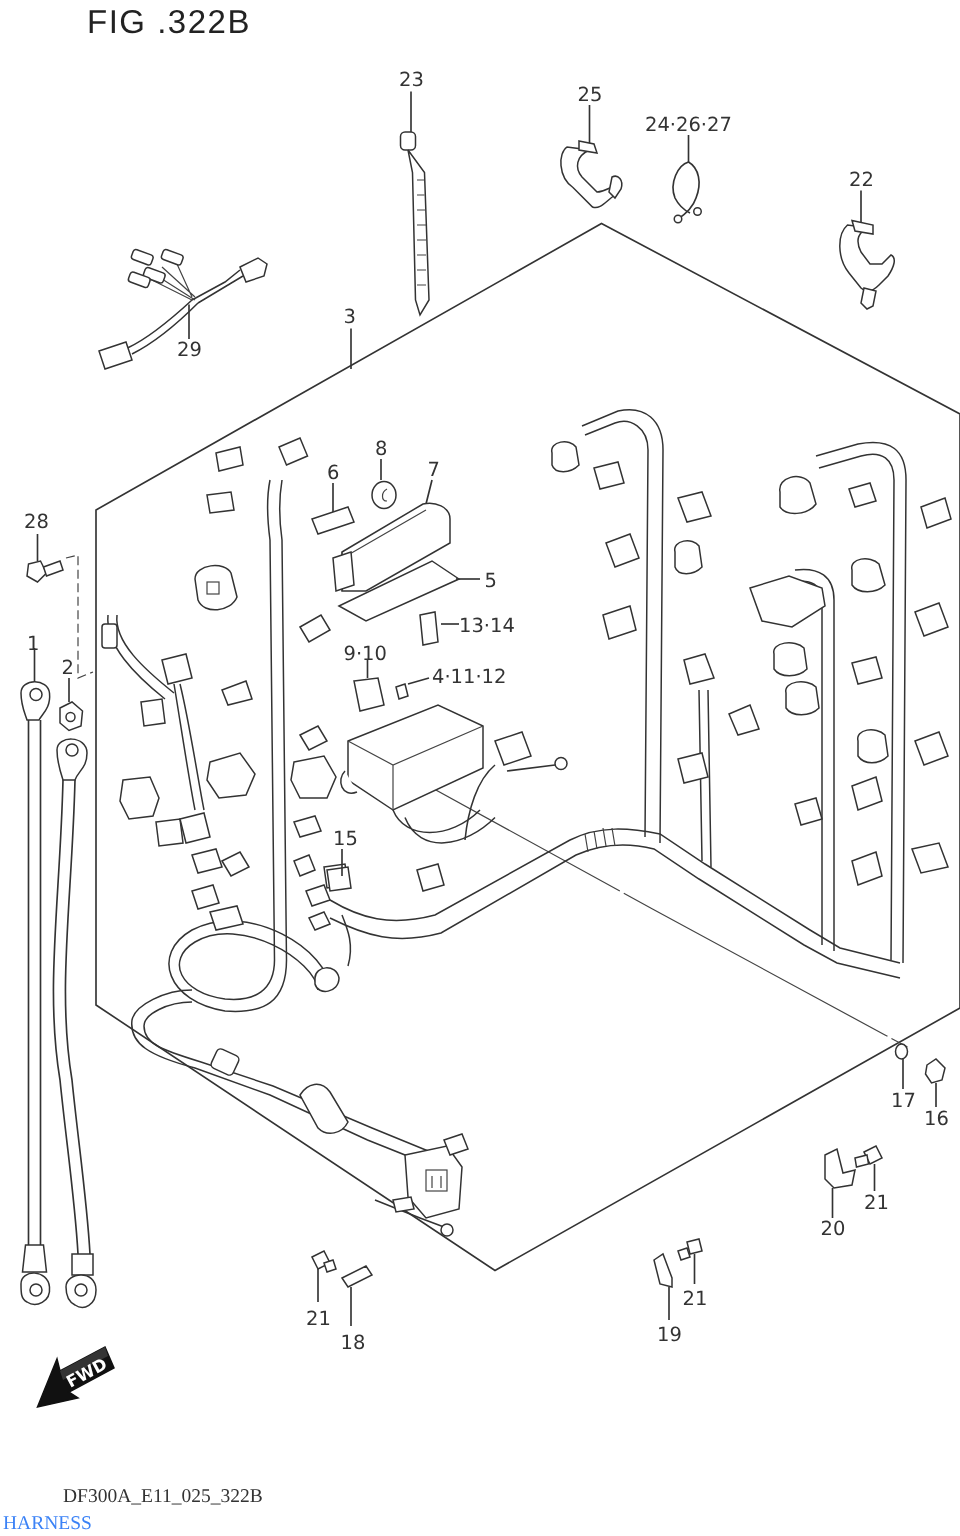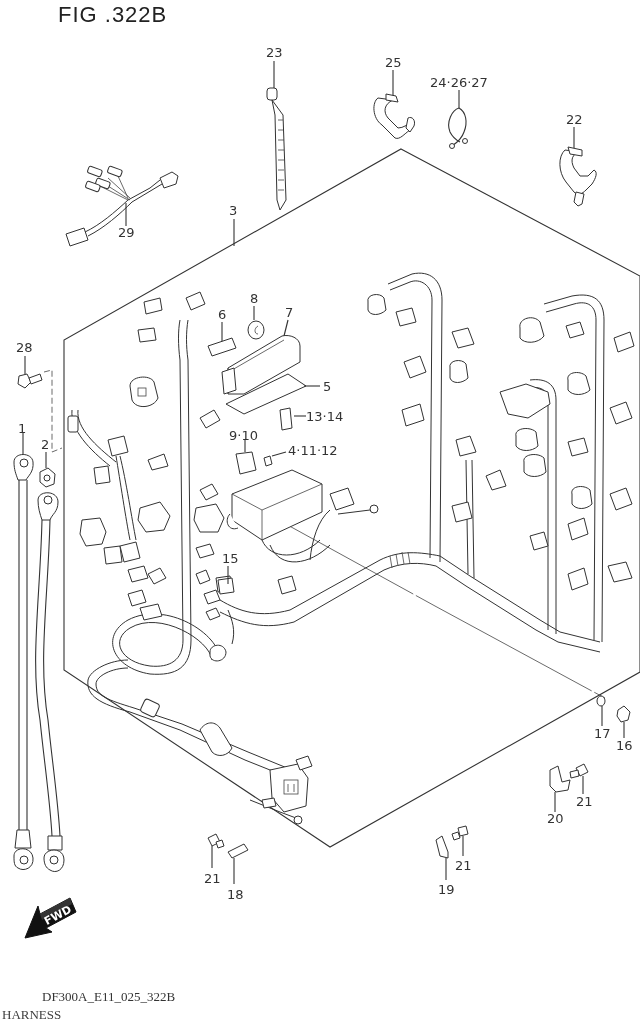--- a/index.html
+++ b/index.html
@@ -3,21 +3,21 @@
 <meta charset="utf-8">
 <style>
   html, body { margin: 0; padding: 0; background: #ffffff; }
   body { width: 640px; height: 1024px; position: relative; overflow: hidden;
          font-family: "DejaVu Sans Mono", "Liberation Mono", monospace; color: #333; }
   .fig-title { position: absolute; left: 18px; top: 2px; font-family: Liberation Sans, sans-serif;
                font-size: 22px; letter-spacing: 1px; color: #222; margin-left: 40px; }
   .footer-code { position: absolute; left: 2px; top: 989px; font-family: "Liberation Serif", "DejaVu Serif", serif;
                  font-size: 13px; color: #333; margin-left: 40px; }
   .footer-name { position: absolute; left: 2px; top: 1007px; font-family: "Liberation Serif", "DejaVu Serif", serif;
-                 font-size: 13px; color: #404040; }
+                 font-size: 13px; color: #3b82f6; }
   svg.drawing { position: absolute; left: 0; top: 0; }
   .callout { font-family: "DejaVu Sans", "Liberation Sans", sans-serif; font-size: 13px; fill: #333; }
   .ln { stroke: #333; stroke-width: 1.1; fill: none; }
   .thin { stroke: #444; stroke-width: 0.8; fill: none; }
   .wire { stroke: #333; stroke-width: 1; fill: none; }
   .part { stroke: #333; stroke-width: 1; fill: #fff; }
 </style>
 </head>
 <body>
 

